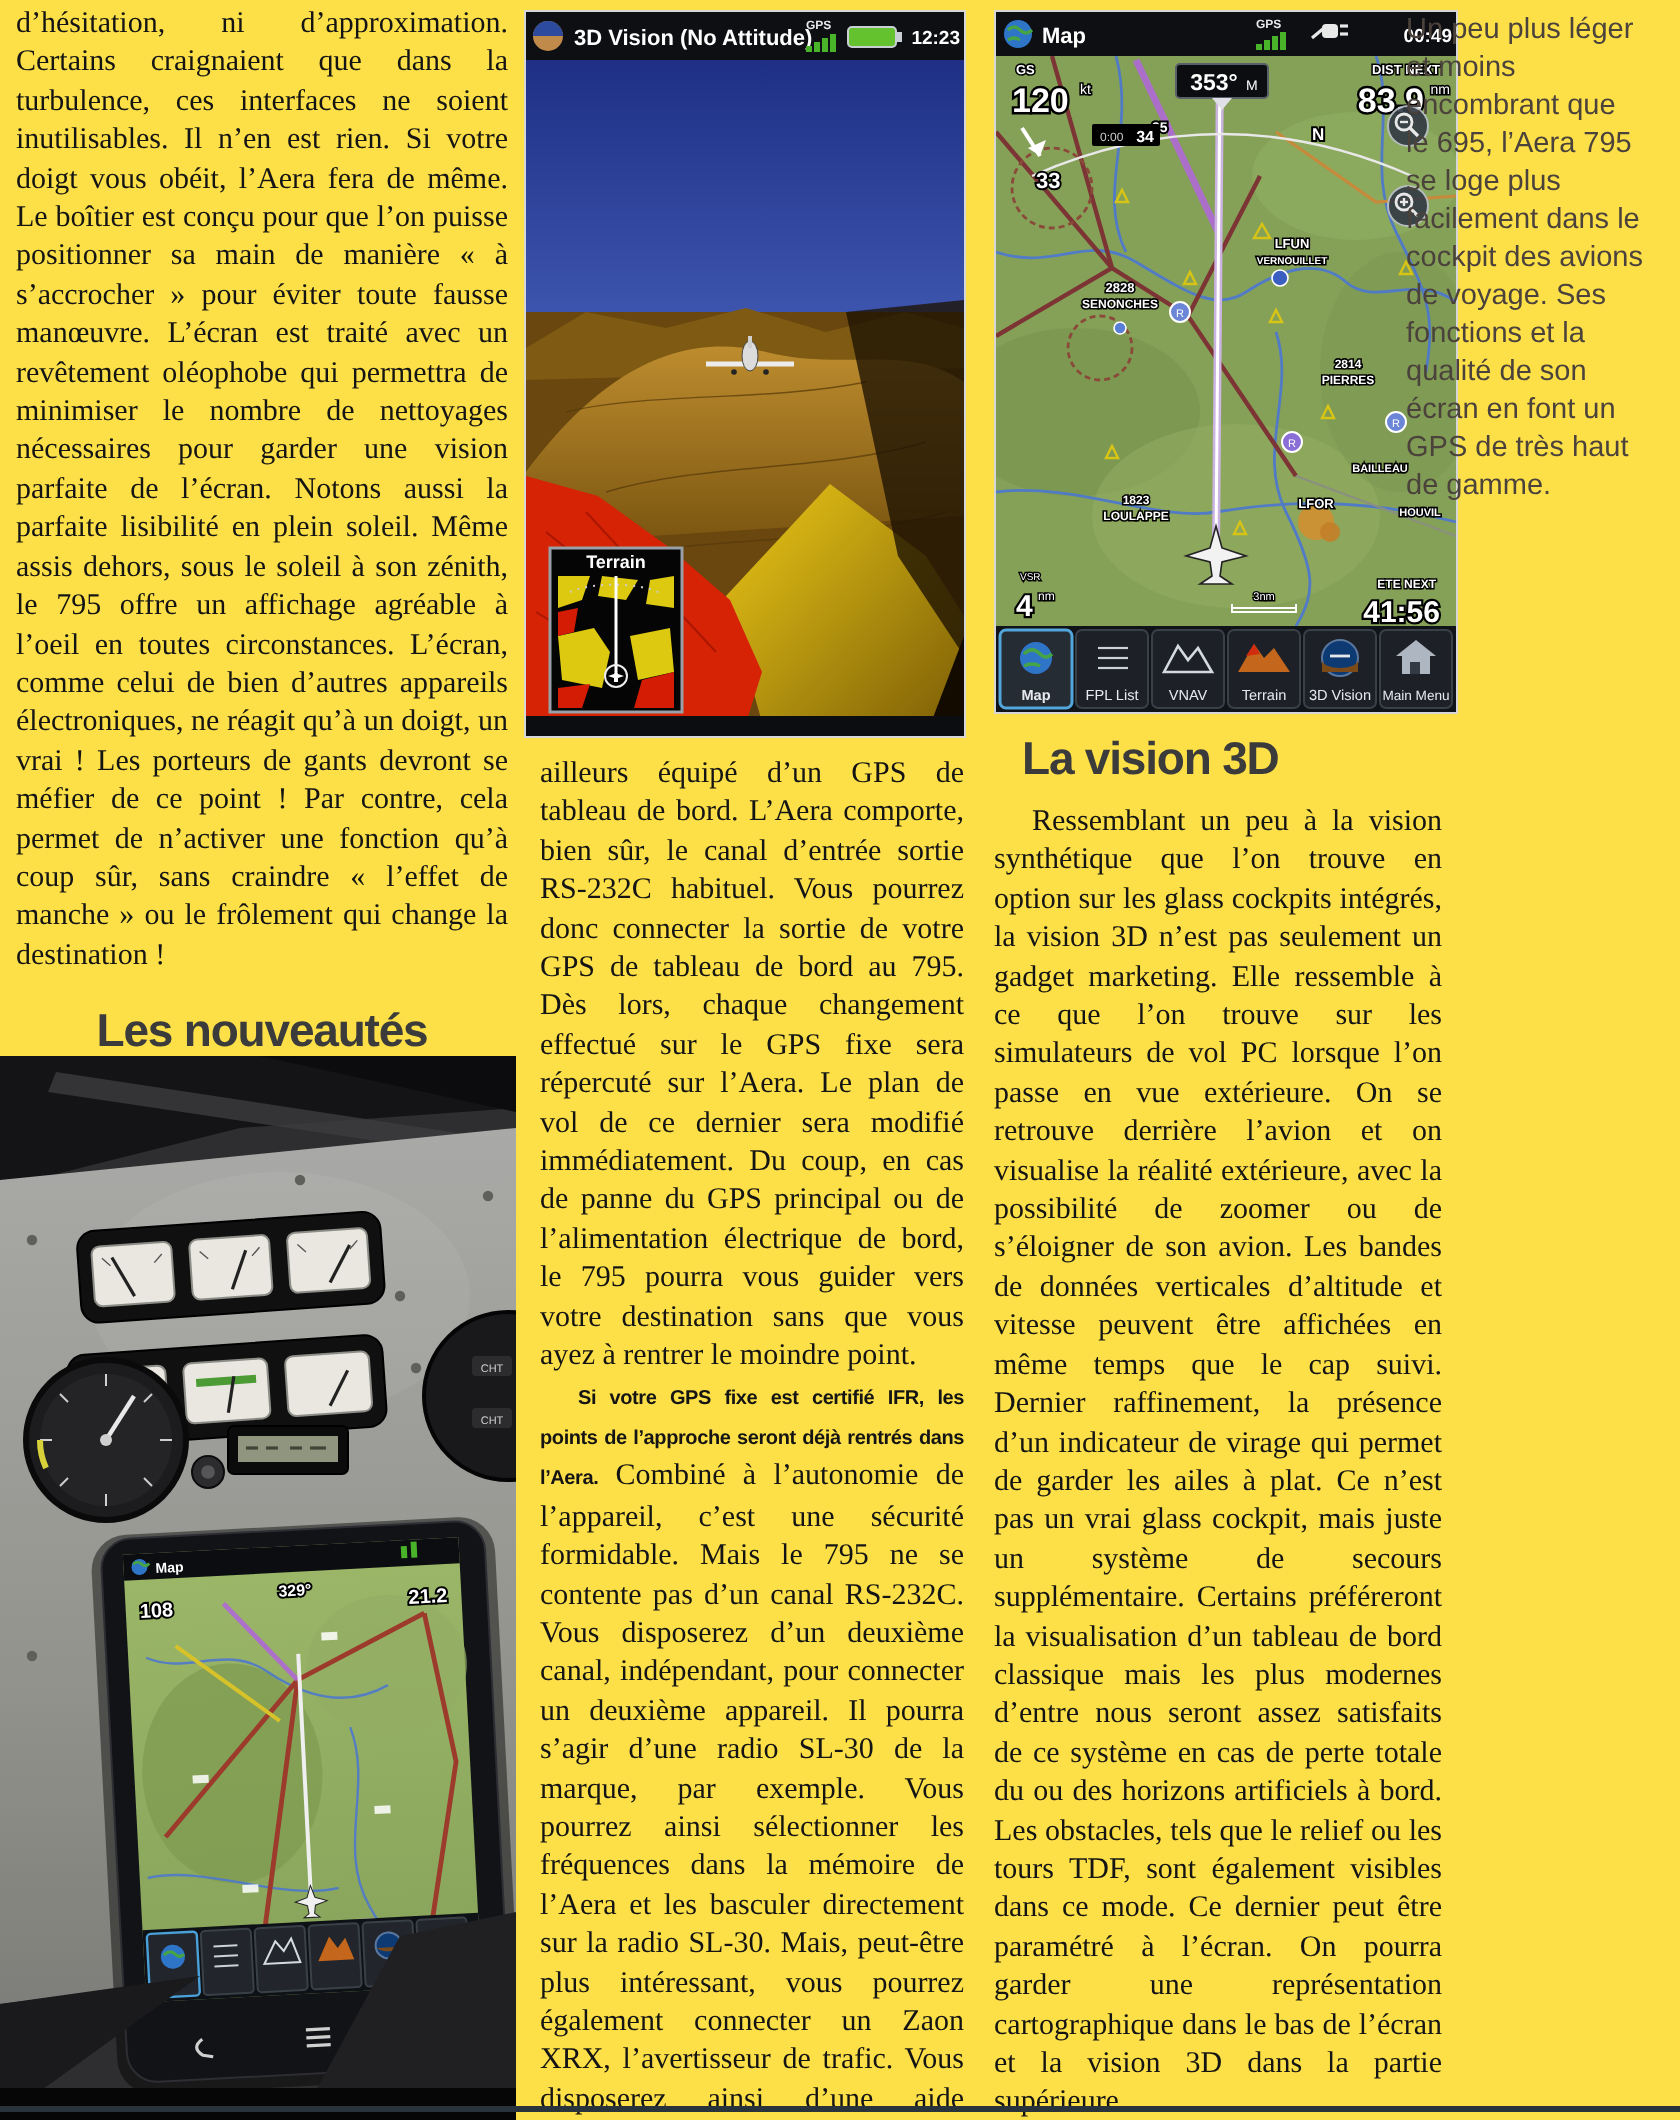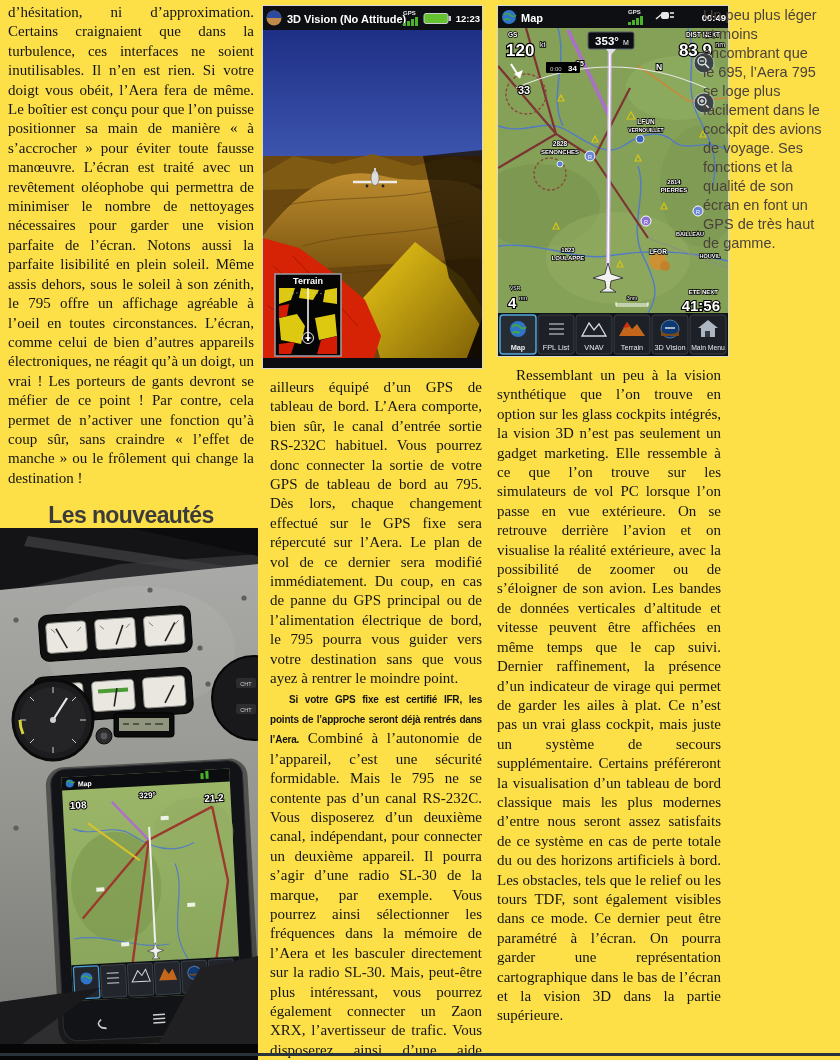--- a/index.html
+++ b/index.html
@@ -497,20 +497,21 @@
             <text x="58" y="344">FPL List</text>
             <text x="96" y="344">VNAV</text>
             <text x="134" y="344">Terrain</text>
             <text x="172" y="344">3D Vision</text>
             <text x="210" y="344" font-size="6.8">Main Menu</text>
           </g>
         </g>
       </svg>
     </div>
     <div class="c3text">
+      <h2 class="heading left">La vision 3D</h2>
       <p class="body ind">Ressemblant un peu à la vision synthétique que l’on trouve en option sur les glass cockpits intégrés, la vision 3D n’est pas seulement un gadget marketing. Elle ressemble à ce que l’on trouve sur les simulateurs de vol PC lorsque l’on passe en vue extérieure. On se retrouve derrière l’avion et on visualise la réalité extérieure, avec la possibilité de zoomer ou de s’éloigner de son avion. Les bandes de données verticales d’altitude et vitesse peuvent être affichées en même temps que le cap suivi. Dernier raffinement, la présence d’un indicateur de virage qui permet de garder les ailes à plat. Ce n’est pas un vrai glass cockpit, mais juste un système de secours supplémentaire. Certains préféreront la visualisation d’un tableau de bord classique mais les plus modernes d’entre nous seront assez satisfaits de ce système en cas de perte totale du ou des horizons artificiels à bord. Les obstacles, tels que le relief ou les tours TDF, sont également visibles dans ce mode. Ce dernier peut être paramétré à l’écran. On pourra garder une représentation cartographique dans le bas de l’écran et la vision 3D dans la partie supérieure.</p>
 
     </div>
   </div>
 
   <div class="sidebar">
     <p>Un peu plus léger et moins encombrant que le 695, l’Aera 795 se loge plus facilement dans le cockpit des avions de voyage. Ses fonctions et la qualité de son écran en font un GPS de très haut de gamme.</p>
   </div>
 
   <div class="rule"></div>

